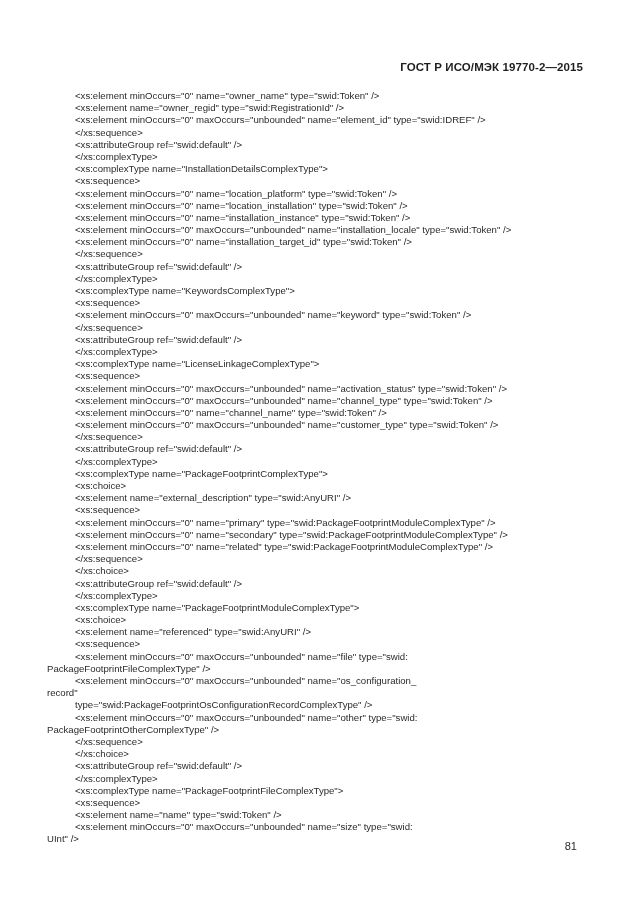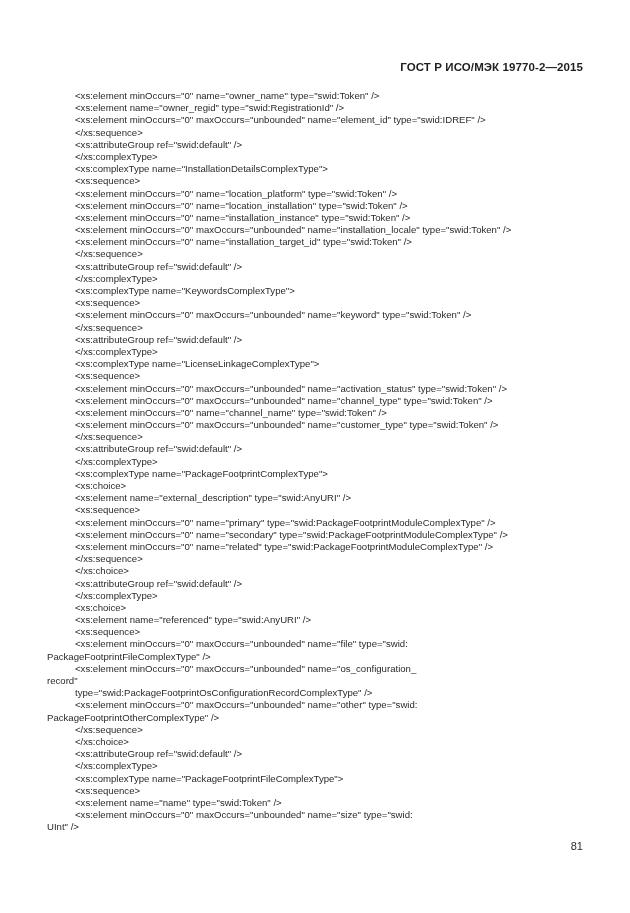--- a/index.html
+++ b/index.html
@@ -4,21 +4,21 @@
 <style>
   html, body { margin: 0; padding: 0; background: #ffffff; }
   body { width: 630px; height: 913px; position: relative; overflow: hidden;
          font-family: "Liberation Sans", sans-serif; color: #2a2a2a; }
   .header { position: absolute; top: 61px; right: 47px; font-size: 11.5px; font-weight: bold;
             color: #1e1e1e; letter-spacing: 0.1px; }
   .code { position: absolute; top: 90px; left: 47px; width: 560px; font-size: 9.6px;
           line-height: 12.2px; }
   .ln { white-space: pre; display: block; height: 12.2px; }
   .ln.ind { padding-left: 28px; }
-  .pagenum { position: absolute; top: 840px; right: 47px; font-size: 11px; color: #2a2a2a; }
+  .pagenum { position: absolute; top: 840px; right: 53px; font-size: 11px; color: #2a2a2a; }
 </style>
 </head>
 <body>
 
 <div class="header">ГОСТ Р ИСО/МЭК 19770-2—2015</div>
 
 <div class="code" id="code">
     <span class="ln ind">&lt;xs:element minOccurs="0" name="owner_name" type="swid:Token" /&gt;</span>
     <span class="ln ind">&lt;xs:element name="owner_regid" type="swid:RegistrationId" /&gt;</span>
     <span class="ln ind">&lt;xs:element minOccurs="0" maxOccurs="unbounded" name="element_id" type="swid:IDREF" /&gt;</span>
@@ -54,20 +54,21 @@
     <span class="ln ind">&lt;xs:choice&gt;</span>
     <span class="ln ind">&lt;xs:element name="external_description" type="swid:AnyURI" /&gt;</span>
     <span class="ln ind">&lt;xs:sequence&gt;</span>
     <span class="ln ind">&lt;xs:element minOccurs="0" name="primary" type="swid:PackageFootprintModuleComplexType" /&gt;</span>
     <span class="ln ind">&lt;xs:element minOccurs="0" name="secondary" type="swid:PackageFootprintModuleComplexType" /&gt;</span>
     <span class="ln ind">&lt;xs:element minOccurs="0" name="related" type="swid:PackageFootprintModuleComplexType" /&gt;</span>
     <span class="ln ind">&lt;/xs:sequence&gt;</span>
     <span class="ln ind">&lt;/xs:choice&gt;</span>
     <span class="ln ind">&lt;xs:attributeGroup ref="swid:default" /&gt;</span>
     <span class="ln ind">&lt;/xs:complexType&gt;</span>
+    <span class="ln ind">&lt;xs:complexType name="PackageFootprintModuleComplexType"&gt;</span>
     <span class="ln ind">&lt;xs:choice&gt;</span>
     <span class="ln ind">&lt;xs:element name="referenced" type="swid:AnyURI" /&gt;</span>
     <span class="ln ind">&lt;xs:sequence&gt;</span>
     <span class="ln ind">&lt;xs:element minOccurs="0" maxOccurs="unbounded" name="file" type="swid:</span>
     <span class="ln">PackageFootprintFileComplexType" /&gt;</span>
     <span class="ln ind">&lt;xs:element minOccurs="0" maxOccurs="unbounded" name="os_configuration_</span>
     <span class="ln">record"</span>
     <span class="ln ind">type="swid:PackageFootprintOsConfigurationRecordComplexType" /&gt;</span>
     <span class="ln ind">&lt;xs:element minOccurs="0" maxOccurs="unbounded" name="other" type="swid:</span>
     <span class="ln">PackageFootprintOtherComplexType" /&gt;</span>

